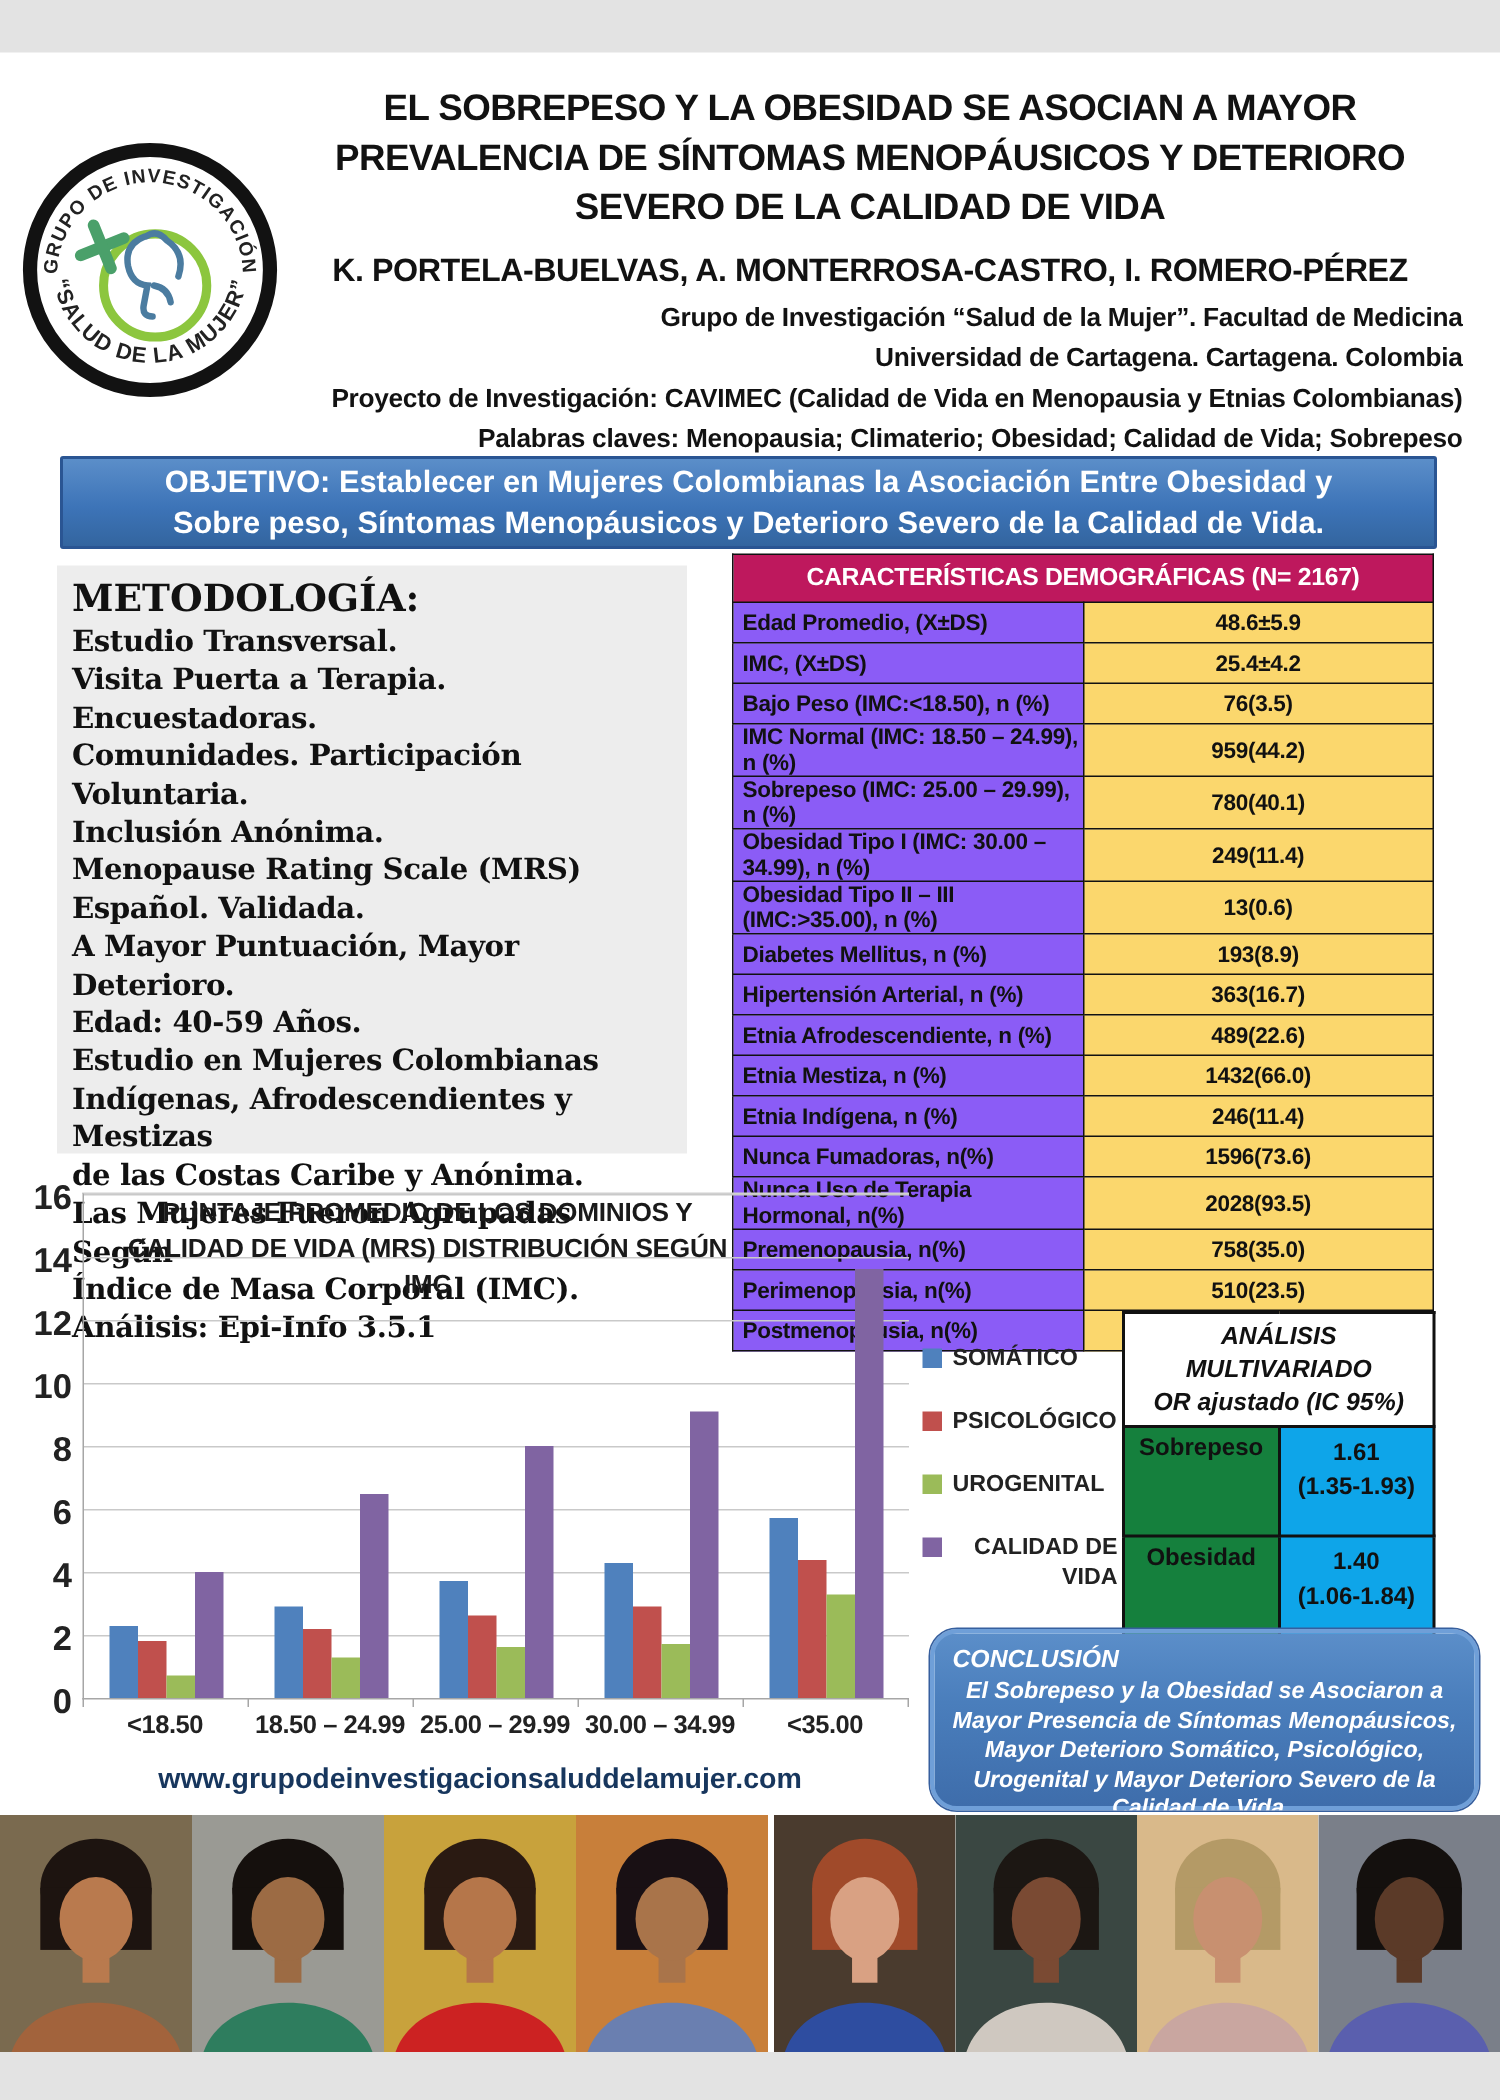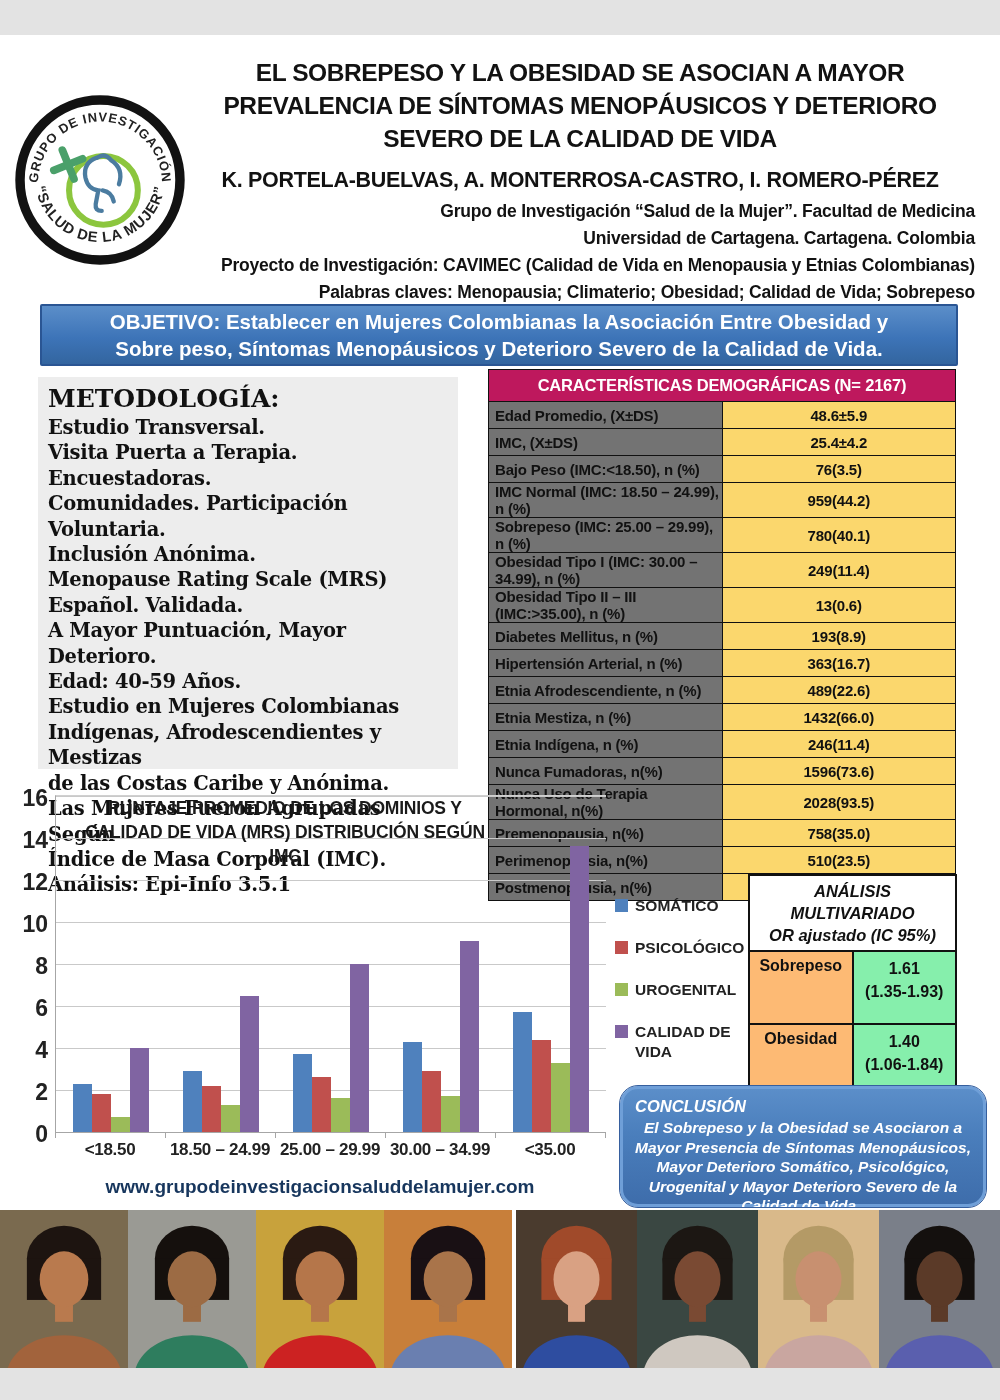--- a/index.html
+++ b/index.html
@@ -24,45 +24,45 @@
   
   .methodology{position:absolute;left:38px;top:377px;width:420px;height:392px;box-sizing:border-box;
     background:#ededed;padding:6px 10px;font-family:"DejaVu Serif",serif;font-weight:bold;color:#111;}
   .meth-heading{font-size:25px;line-height:32px;}
   .meth-line{font-size:19.5px;line-height:25.4px;letter-spacing:-0.3px;}
 
   
   .demo-table{position:absolute;left:488px;top:369px;width:468px;border-collapse:collapse;table-layout:fixed;}
   .demo-table th{background:#be185d;color:#fff;font-weight:bold;font-size:16.5px;height:29px;border:1.6px solid #111;text-align:center;letter-spacing:-0.2px;margin-left:40px;}
   .demo-table td{border:1.6px solid #111;font-weight:bold;font-size:15px;height:26px;padding:0;color:#111;letter-spacing:-0.2px;}
-  .demo-table td.lab{padding-left:6px;background:#737373;}
+  .demo-table td.lab{padding-left:6px;background:#8b5cf6;}
   .demo-table td.val{width:148px;background:#fbd76d;text-align:center;}
 
   
   .chart{position:absolute;left:10px;top:788px;width:780px;height:382px;}
   .plot{position:absolute;left:45px;top:7px;width:550px;height:336px;border-left:1.5px solid #a6a6a6;border-bottom:1.5px solid #a6a6a6;border-top:1px solid #d0d0d0;}
   .gridline{position:absolute;left:0;right:0;height:1px;background:#c9c9c9;}
   .ylab{position:absolute;width:38px;text-align:right;font-weight:bold;font-size:23px;color:#222;}
   .bar-group{position:absolute;bottom:0;width:110px;display:flex;align-items:flex-end;justify-content:center;}
   .bar{width:19px;}
   .chart-title{position:absolute;left:20px;top:6px;width:420px;text-align:center;font-weight:bold;font-size:17.5px;line-height:24px;color:#1a1a1a;letter-spacing:-0.2px;}
   .cats{position:absolute;left:45px;top:352px;width:550px;height:26px;}
   .cat{position:absolute;top:0;width:110px;text-align:center;font-weight:bold;font-size:17px;color:#222;letter-spacing:-0.3px;}
   .xtick{position:absolute;top:343.5px;width:1px;height:6px;background:#a6a6a6;}
-  .legend{position:absolute;left:605px;top:108px;width:130px;}
+  .legend{position:absolute;left:605px;top:108px;width:130px;text-align:right;}
   .legend-item{display:flex;align-items:flex-start;margin-bottom:22px;}
   .swatch{width:13px;height:13px;margin:3px 7px 0 0;flex:0 0 13px;}
   .legend-label{font-weight:bold;font-size:15.5px;line-height:20px;color:#222;}
 
   
   .mv{position:absolute;left:748px;top:874px;width:209px;border-collapse:collapse;table-layout:fixed;}
   .mv th{background:#fff;border:2px solid #111;font-weight:bold;font-size:16.5px;line-height:22px;padding:4px 2px;color:#111;text-align:center;font-style:italic;}
   .mv td{border:2px solid #111;font-weight:bold;font-size:16px;color:#111;vertical-align:top;padding-top:5px;height:65px;}
-  .mv td.mlab{width:92px;background:#fdba74;text-align:center;}
-  .mv td.mval{background:#86efac;text-align:center;line-height:23px;}
+  .mv td.mlab{width:92px;background:#15803d;text-align:center;}
+  .mv td.mval{background:#0ea5e9;text-align:center;line-height:23px;}
 
   
   .conclusion{position:absolute;left:620px;top:1086px;width:366px;height:121px;box-sizing:border-box;
     background:linear-gradient(#5b8ec9,#4a7ebc 40%,#3e6dab);border:3px solid #6f9fd8;outline:1px solid #365f9e;
     border-radius:18px;color:#fff;font-style:italic;font-weight:bold;padding:7px 12px;}
   .conc-heading{font-size:16.5px;line-height:20px;text-align:left;}
   .conc-body{font-size:15.5px;line-height:19.5px;text-align:center;margin-top:2px;}
 
   
   .website{position:absolute;left:40px;top:1176px;width:560px;text-align:center;

